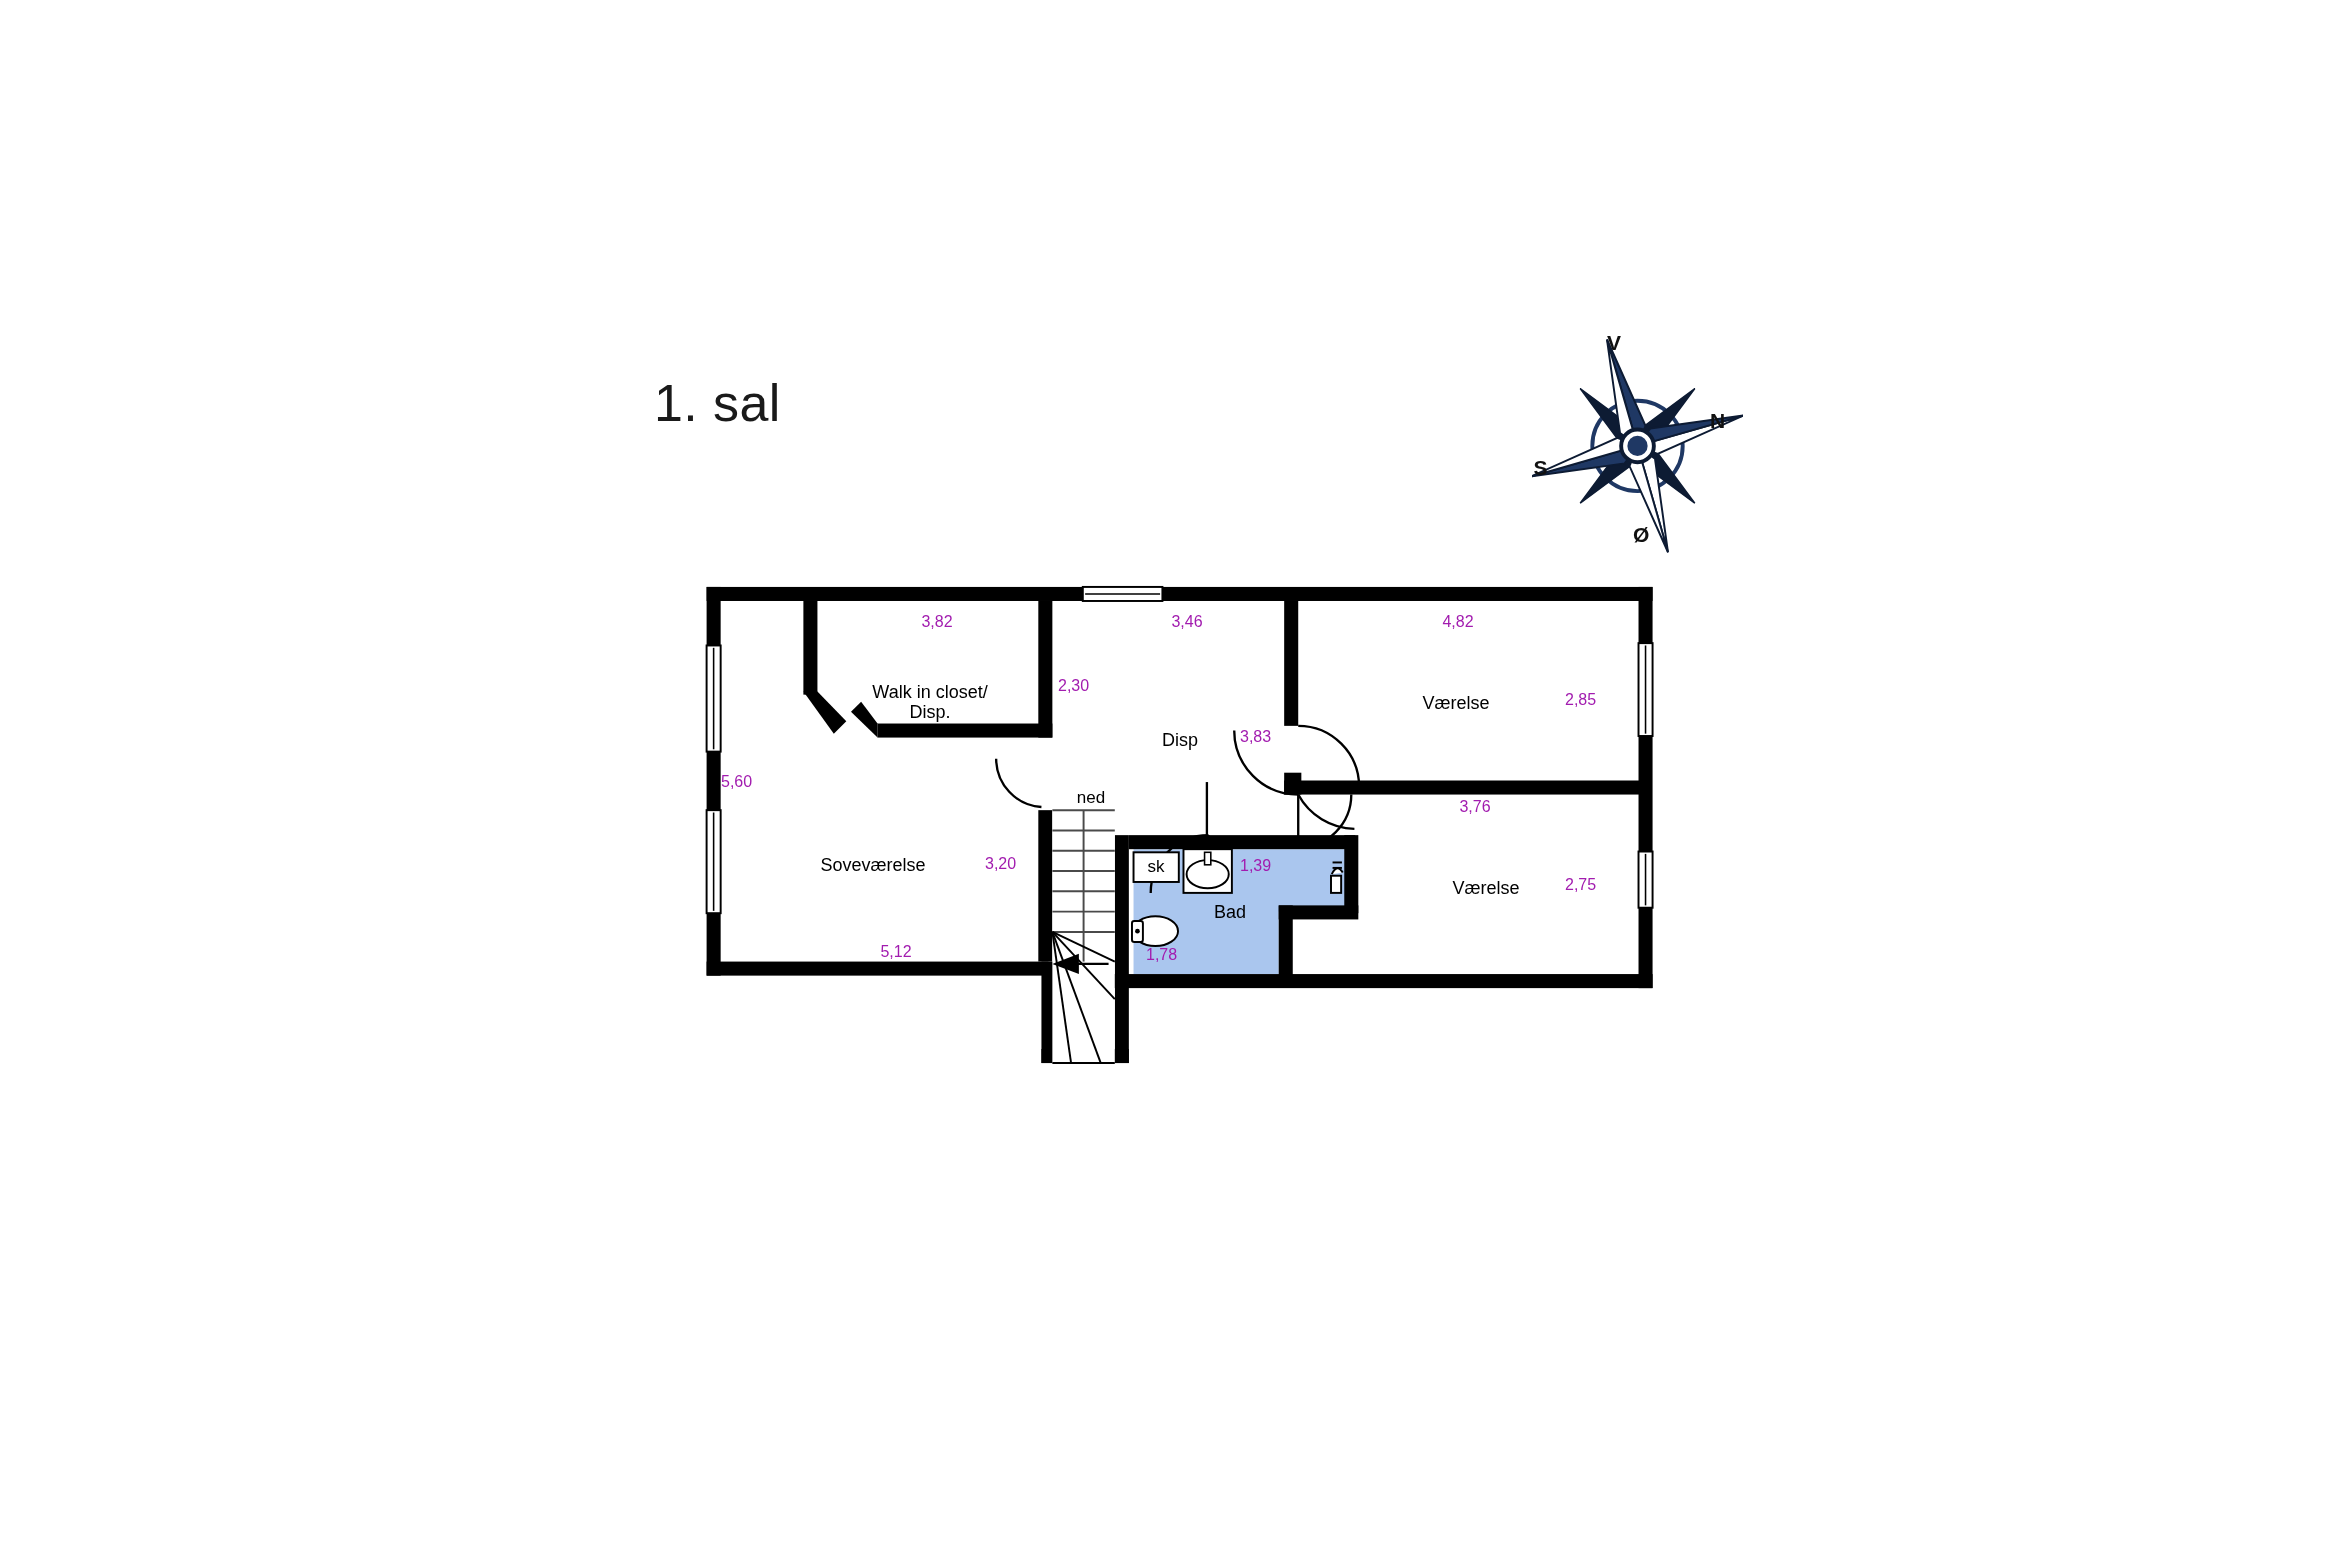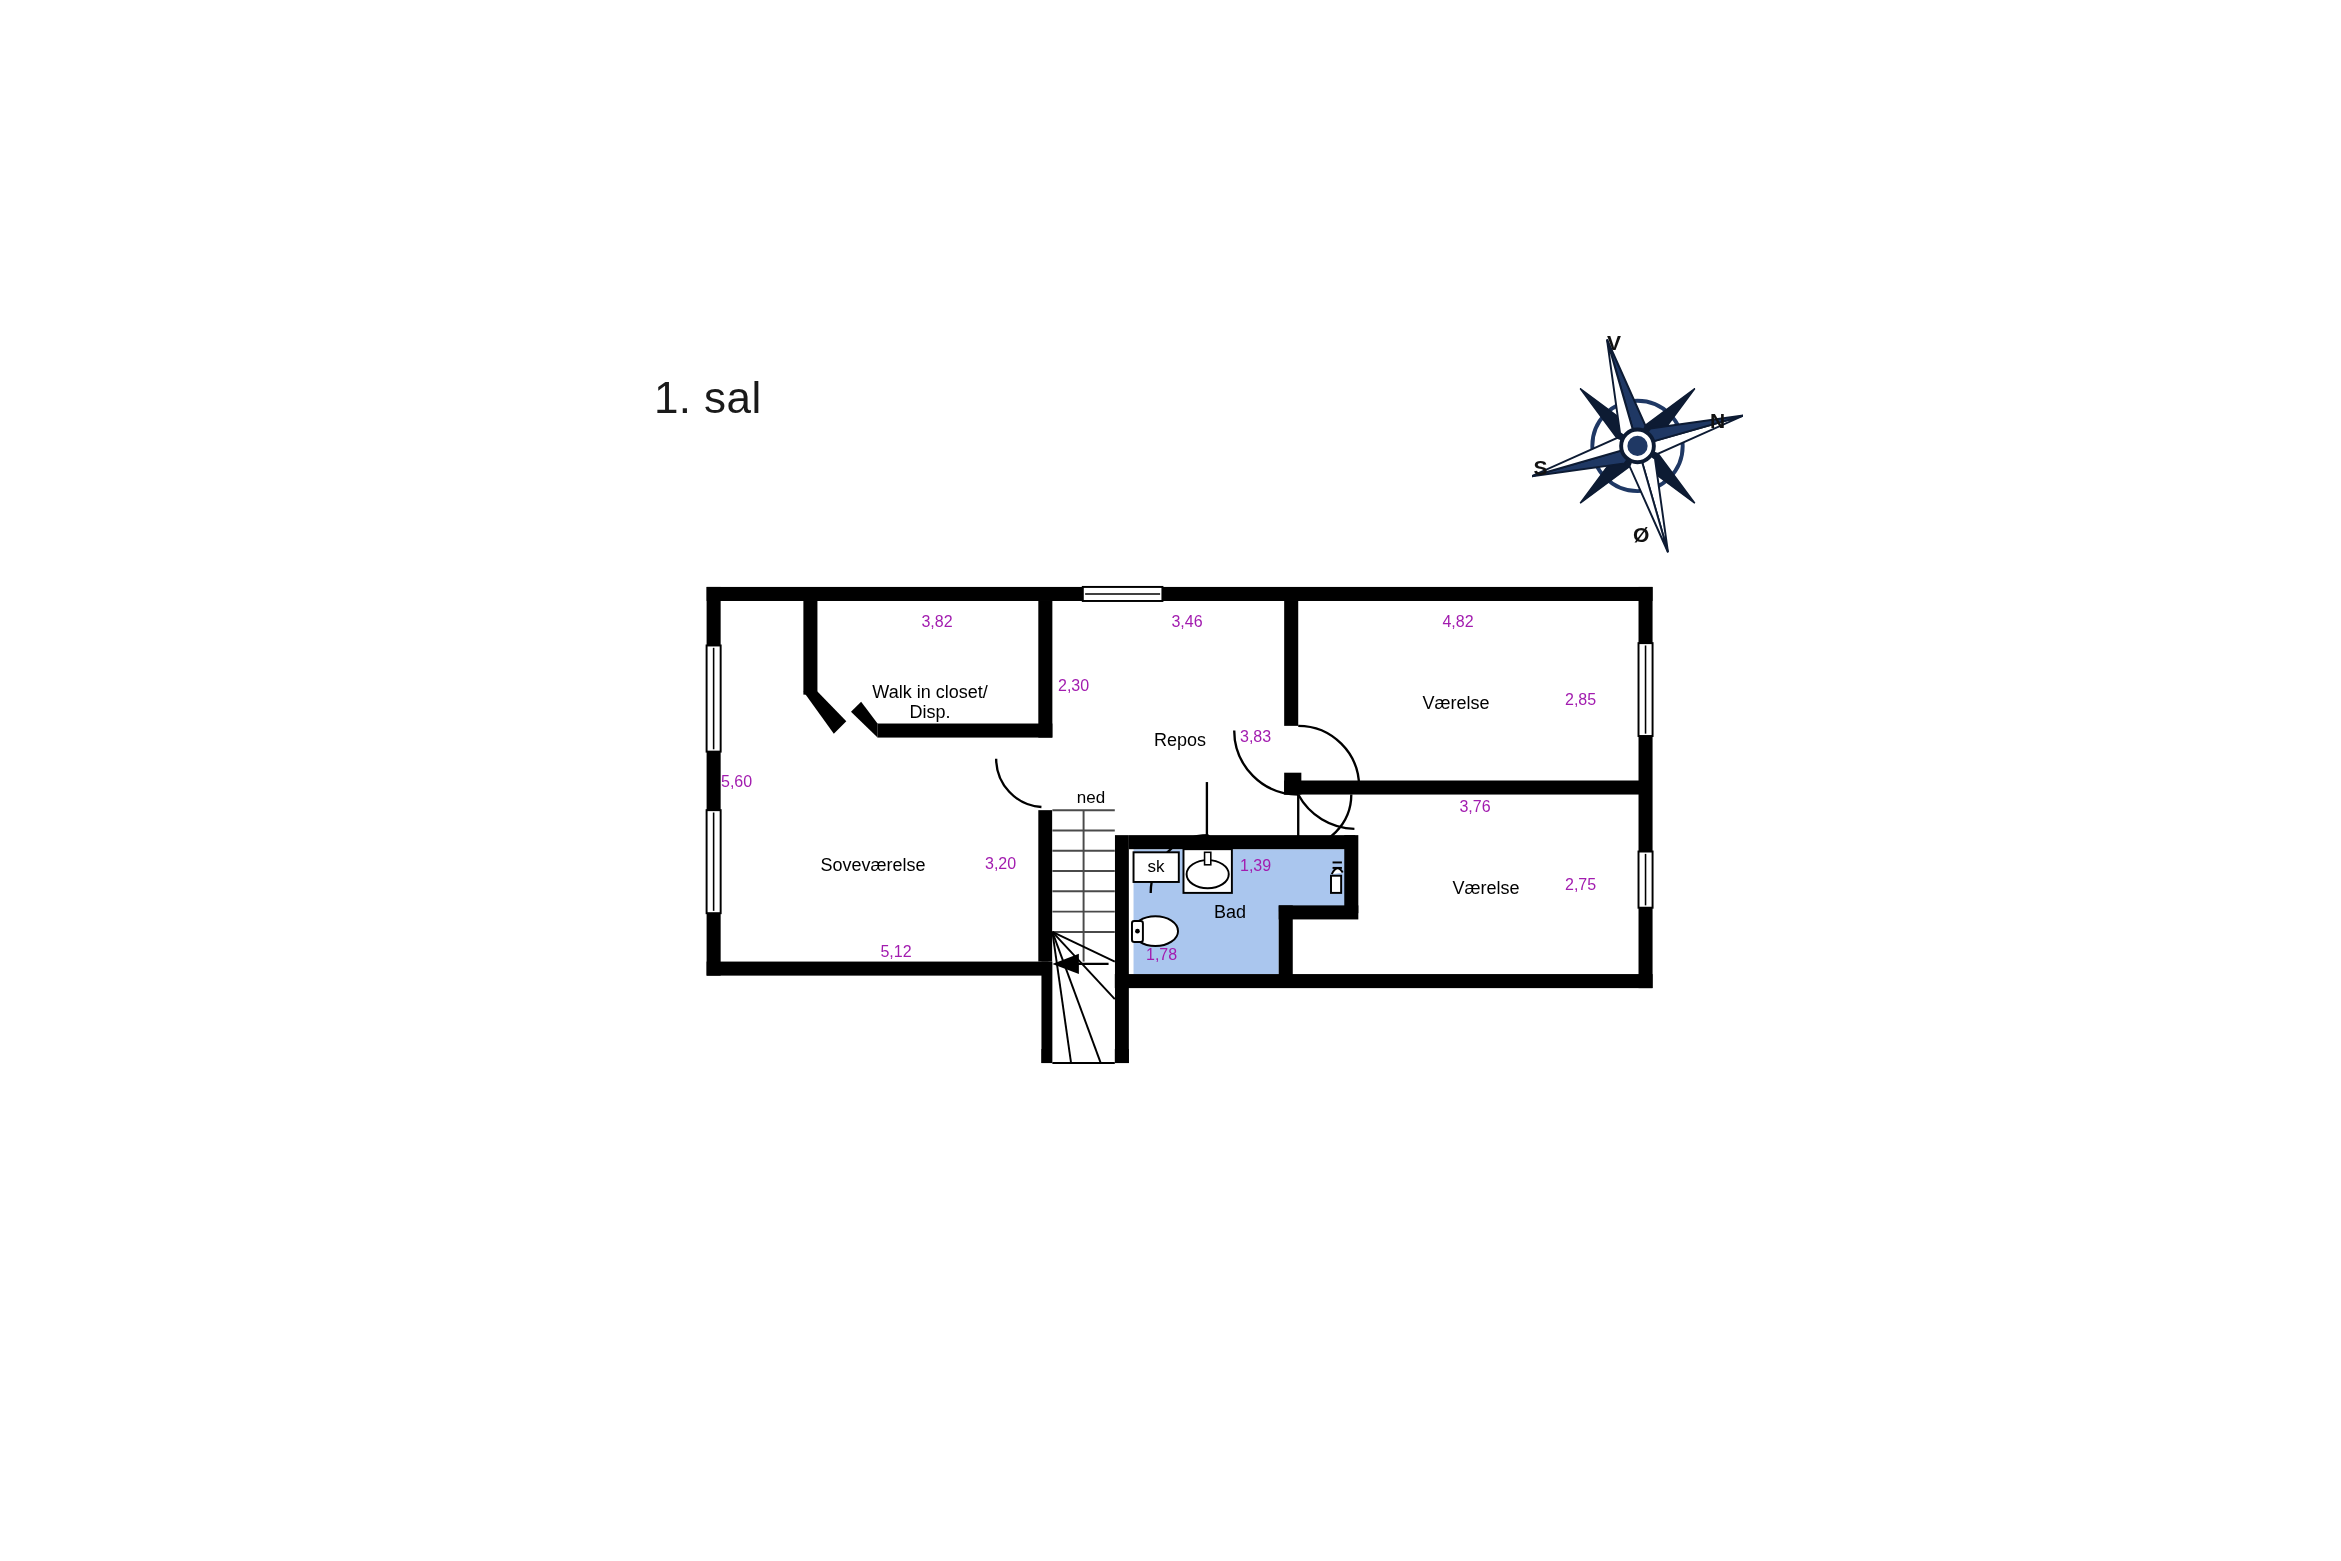--- a/index.html
+++ b/index.html
@@ -4,21 +4,21 @@
 <style>
   html,body{margin:0;padding:0;background:#ffffff;}
   body{width:2342px;height:1561px;position:relative;overflow:hidden;
        font-family:"Liberation Sans", sans-serif;color:#000;}
 
   #stage{position:absolute;left:0;top:0;width:2342px;height:1561px;}
 
   
   #floor-title{
     position:absolute;left:654px;top:373px;
-    font-size:44px;letter-spacing:0.4px;color:#1a1a1a;white-space:nowrap;
+    font-size:52px;letter-spacing:0.4px;color:#1a1a1a;white-space:nowrap;
   }
   #disclaimer{
     position:absolute;left:646px;top:1175px;
     font-size:37px;color:#111;white-space:nowrap;
   }
 
   
   #compass{position:absolute;left:1532px;top:329px;width:211px;height:226px;}
   #compass svg{display:block;width:211px;height:226px;}
   .compass-letter{
@@ -243,21 +243,21 @@
       </g>
     </svg>
 
     <div class="plan-label ctr" style="left:930px;top:682px;">
       <span>Walk in closet/</span><br>
       <span>Disp.</span>
     </div>
     <div class="plan-dim ctr" style="left:937px;top:613px;">3,82</div>
     <div class="plan-dim" style="left:1058px;top:677px;">2,30</div>
 
-    <div class="plan-label ctr" style="left:1180px;top:730px;">Repos</div>
+    <div class="plan-label ctr" style="left:1180px;top:730px;">Disp</div>
     <div class="plan-dim ctr" style="left:1187px;top:613px;">3,46</div>
     <div class="plan-dim" style="left:1240px;top:728px;">3,83</div>
 
     <div class="plan-label ctr" style="left:1456px;top:693px;">Værelse</div>
     <div class="plan-dim ctr" style="left:1458px;top:613px;">4,82</div>
     <div class="plan-dim" style="left:1565px;top:691px;">2,85</div>
 
     <div class="plan-label ctr" style="left:1486px;top:878px;">Værelse</div>
     <div class="plan-dim ctr" style="left:1475px;top:798px;">3,76</div>
     <div class="plan-dim" style="left:1565px;top:876px;">2,75</div>

